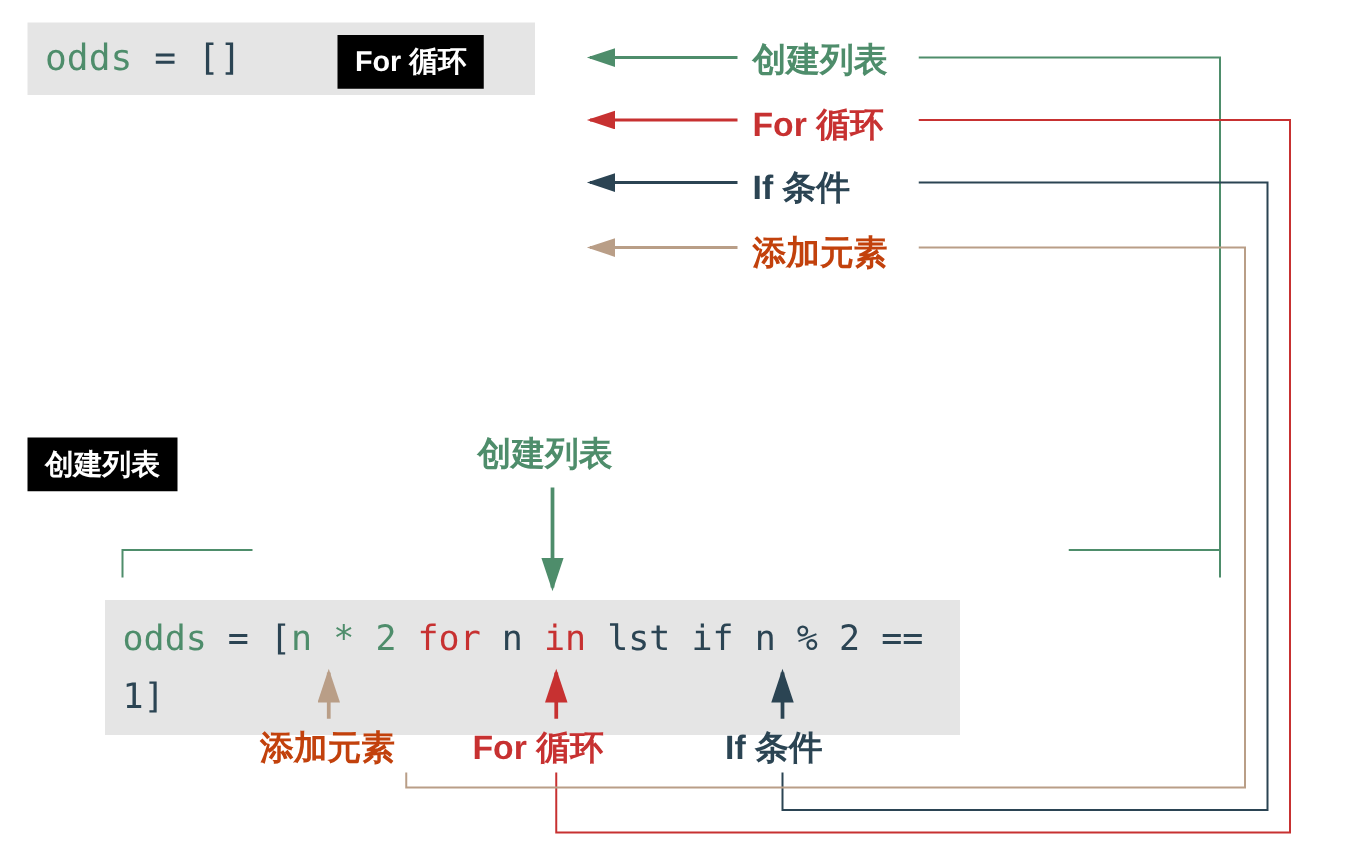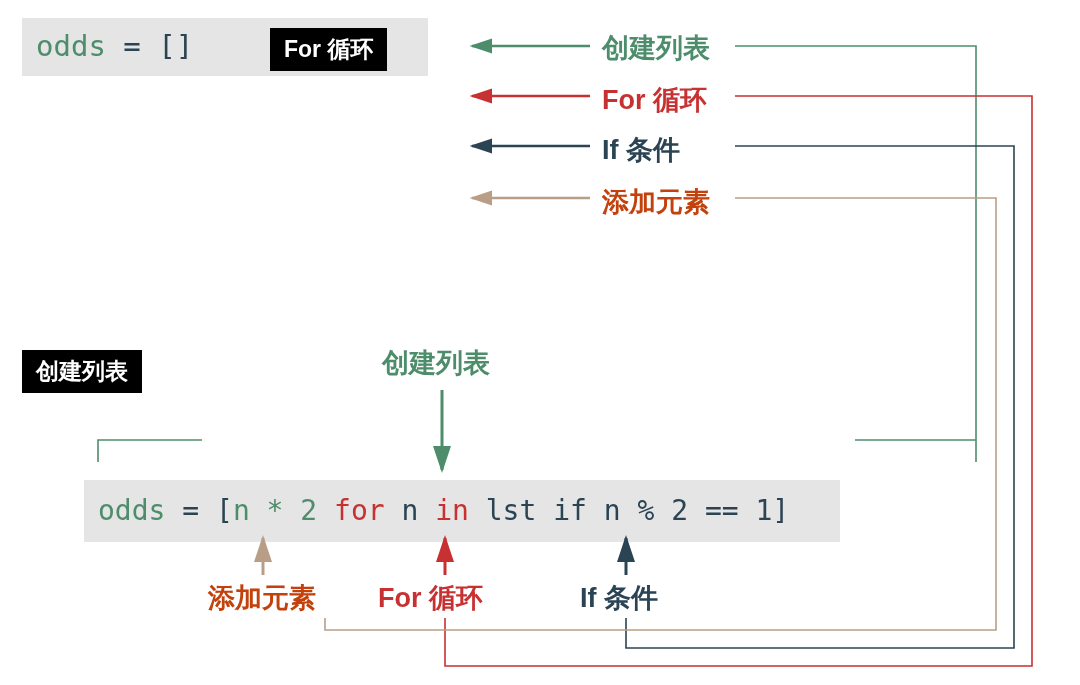--- a/index.html
+++ b/index.html
@@ -1,19 +1,19 @@
 <!DOCTYPE html>
 <html><head>
 <meta charset="utf-8">
 <style>
 *{margin:0;padding:0;box-sizing:border-box}
 body{width:1080px;height:685px;font-family:"PingFang SC","Microsoft YaHei","Arial",sans-serif;position:relative;background:#fff}
 .code-block{background:#e5e5e5;position:absolute;font-size:29px;line-height:1.65;padding:5px 14px;font-family:"Consolas","Menlo",monospace}
 .code-block-1{left:22px;top:18px;width:406px}
-.code-block-2{left:84px;top:480px;width:756px;font-size:28px;padding:8px 14px}
+.code-block-2{left:84px;top:480px;width:684px;font-size:28px;padding:8px 14px}
 .badge{background:#000;color:#fff;font-weight:bold;position:absolute;padding:6px 14px;font-size:23px}
 .badge-1{left:270px;top:28px}
 .badge-2{left:22px;top:350px}
 .annotation{position:absolute;font-size:27px;font-weight:700}
 .green{color:#4e8d6b}
 .red{color:#c73131}
 .dark{color:#2b4453}
 .tan{color:#c2410c}
 .code-green{color:#4e8d6b}
 .code-red{color:#c73131}

